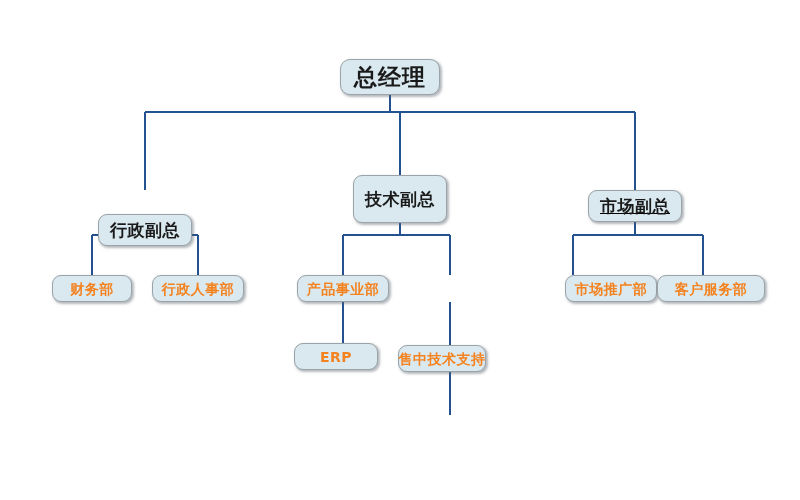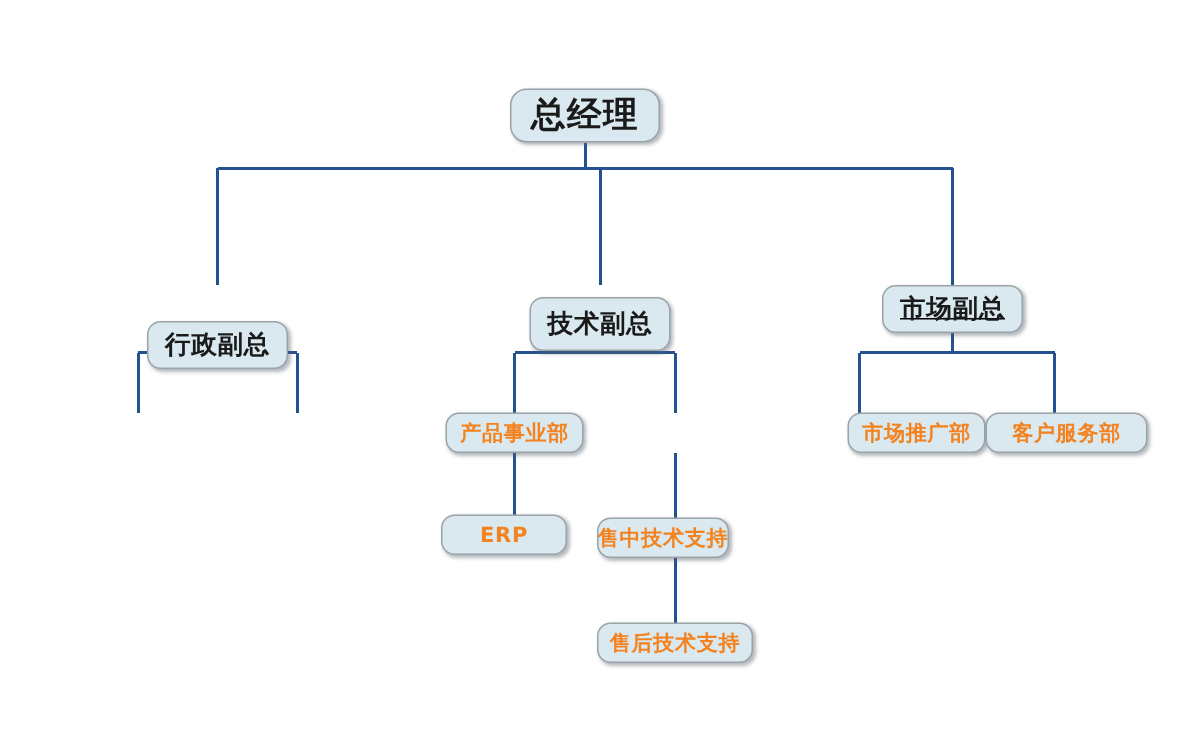--- a/index.html
+++ b/index.html
@@ -94,48 +94,51 @@
       <path d="M573,235 L703,235"></path>
       <path d="M573,235 L573,275"></path>
       <path d="M703,235 L703,275"></path>
 
       <path d="M343,302 L343,343"></path>
       <path d="M450,302 L450,345"></path>
       <path d="M450,372 L450,415"></path>
     </g>
   </svg>
 
-  <div class="node root exec level1" style="left:340px; top:59px; width:100px; height:36px;border-radius:11px;">
+  <div class="node root exec level1" style="left:340px; top:59px; width:100px; height:36px;">
     <span class="node-label">总经理</span>
   </div>
 
   <div class="node exec level2" style="left:98px; top:190px; width:94px; height:32px;margin-top:24px;">
     <span class="node-label">行政副总</span>
   </div>
-  <div class="node exec level2" style="left:353px; top:198px; width:94px; height:36px;">
+  <div class="node exec level2" style="left:353px; top:175px; width:94px; height:48px;">
     <span class="node-label">技术副总</span>
   </div>
   <div class="node exec level2" style="left:588px; top:190px; width:94px; height:32px;text-decoration:underline;">
     <span class="node-label">市场副总</span>
   </div>
 
+  <div class="node dept level3" style="left:52px; top:275px; width:80px; height:27px;">
+    <span class="node-label">财务部</span>
+  </div>
+  <div class="node dept level3" style="left:152px; top:275px; width:92px; height:27px;">
+    <span class="node-label">行政人事部</span>
+  </div>
   <div class="node dept level3" style="left:297px; top:275px; width:92px; height:27px;">
     <span class="node-label">产品事业部</span>
   </div>
   <div class="node dept level3" style="left:527px; top:275px; width:92px; height:27px;margin-left:38px;">
     <span class="node-label">市场推广部</span>
   </div>
   <div class="node dept level3" style="left:657px; top:275px; width:108px; height:27px;">
     <span class="node-label">客户服务部</span>
   </div>
 
   <div class="node dept level4" style="left:294px; top:343px; width:84px; height:27px;">
     <span class="node-label">ERP</span>
   </div>
   <div class="node dept level4" style="left:398px; top:345px; width:88px; height:27px;">
     <span class="node-label">售中技术支持</span>
   </div>
 
-  <div class="node dept level5" style="left:398px; top:415px; width:104px; height:27px;">
-    <span class="node-label">售后技术支持</span>
-  </div>
 
 </div>
 
 </body></html>

